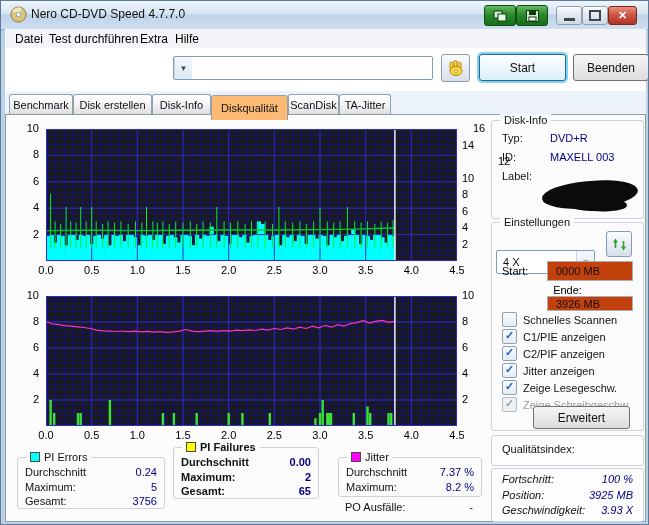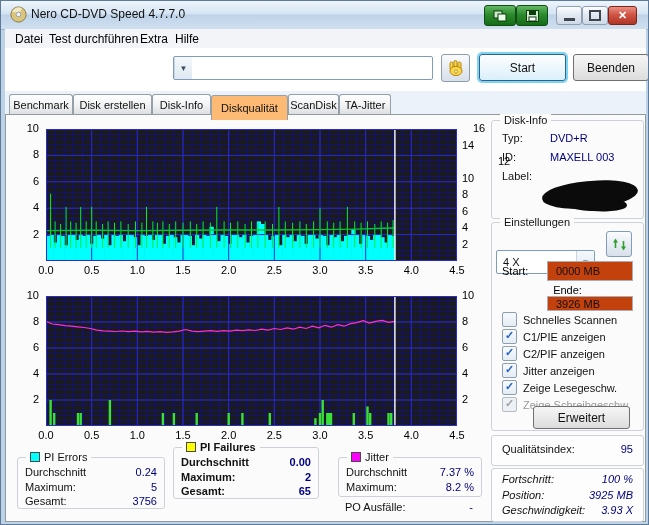--- a/index.html
+++ b/index.html
@@ -652,21 +652,21 @@
           </span>
           <span>Zeige Schreibgeschw.</span>
         </div>
     </div>
     <div class="pushbtn" style="left:41px;top:183px;width:95px;height:21px;">
         <span>Erweitert</span>
       </div>
   </div>
 
   <div class="flat" style="left:490px;top:434px;width:151px;height:29px;">
-    <div class="srow" style="line-height:27px;padding:0 10px;">
+    <div class="srow" style="line-height:27px;padding:0 10px;flex-direction:column;">
       <span>Qualitätsindex:</span>
       <span class="val">95</span>
     </div>
   </div>
   <div class="flat" style="left:490px;top:467px;width:151px;height:52px;font-style:italic;">
     <div style="padding-top:3px;">
       <div class="srow" style="padding:0 10px;line-height:15.5px;">
           <span>Fortschritt:</span>
           <span class="val">100 %</span>
         </div>

